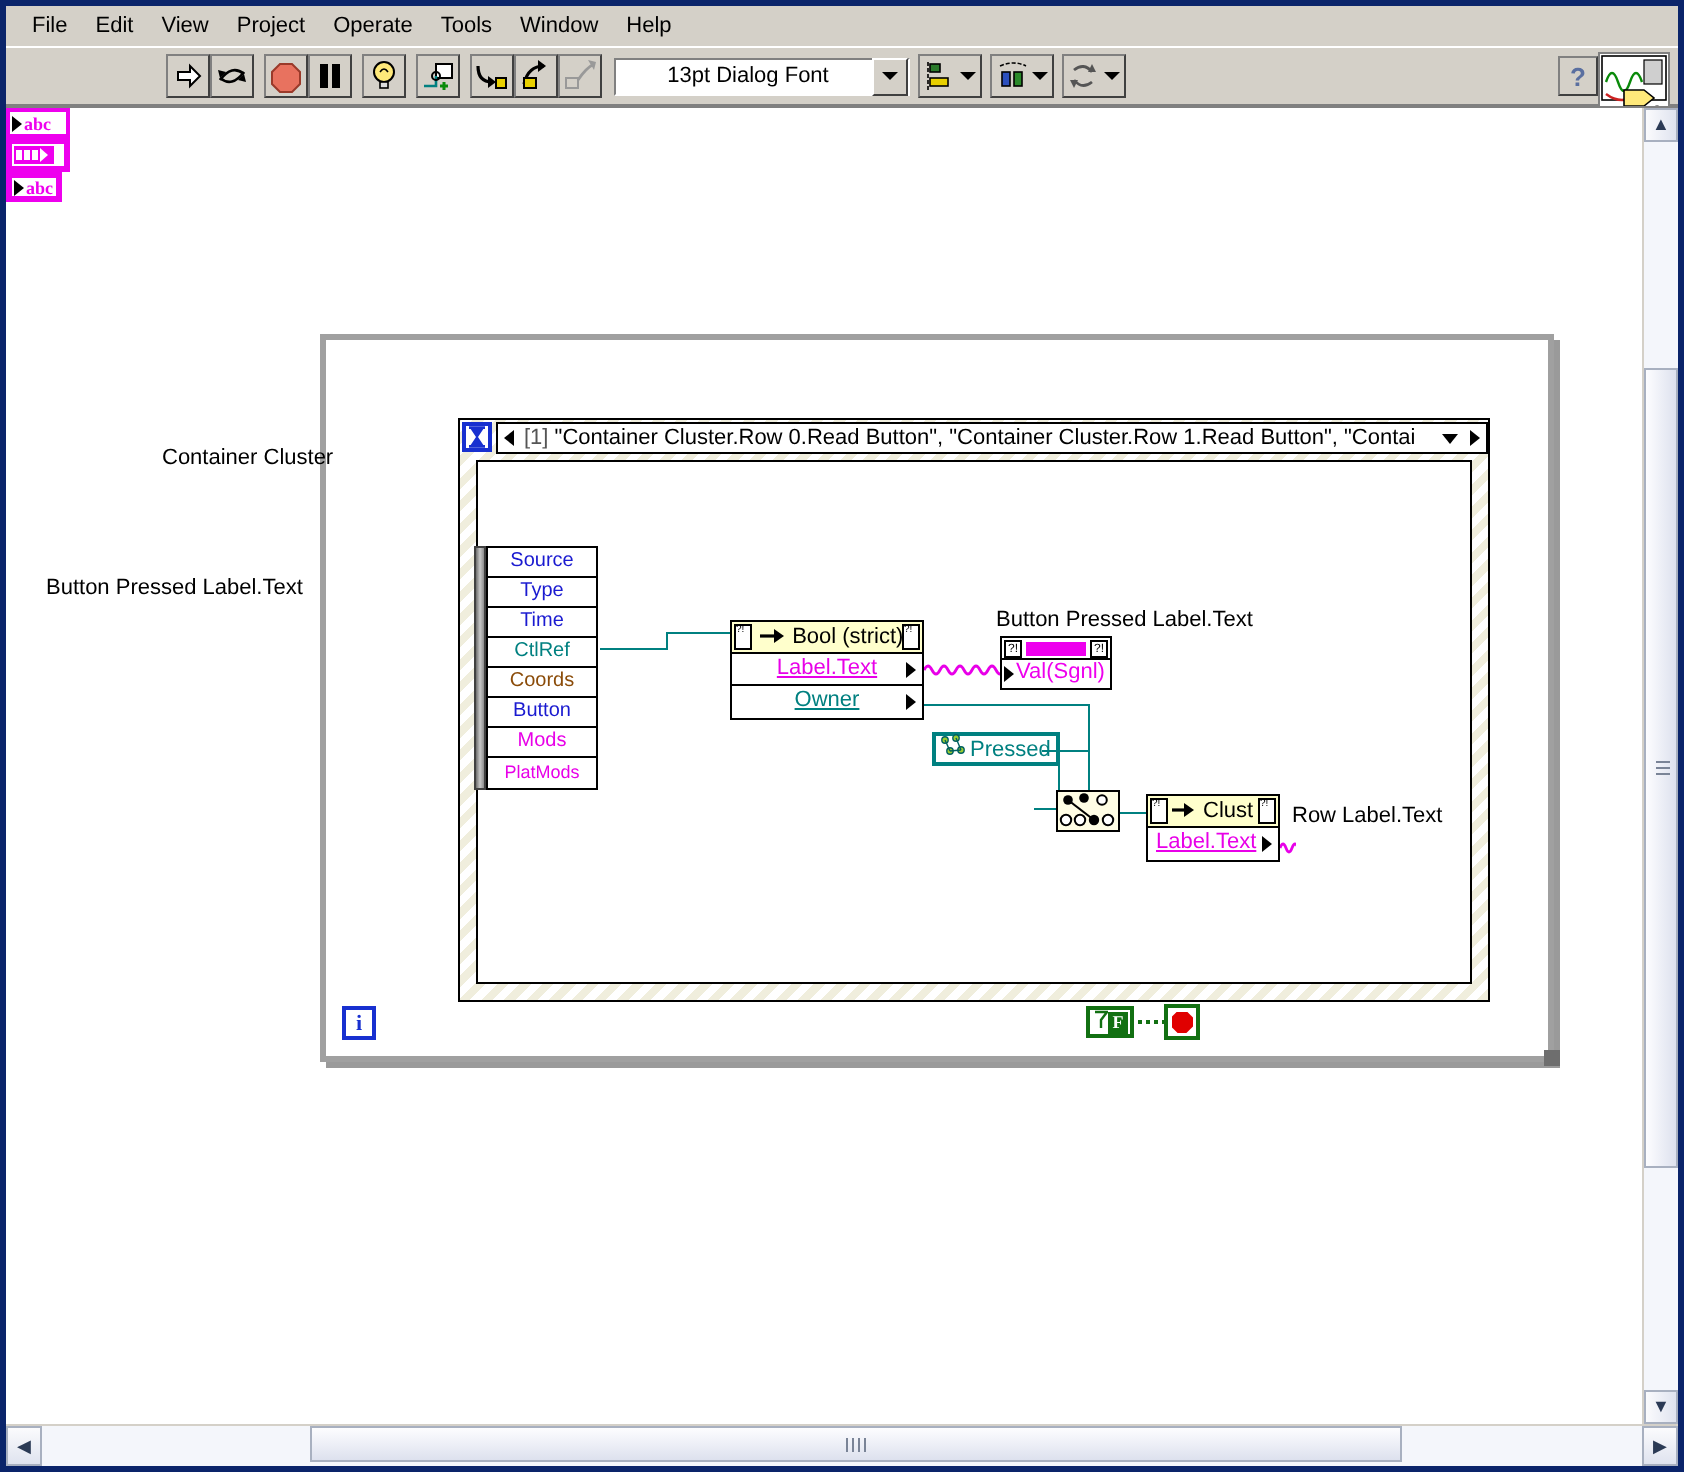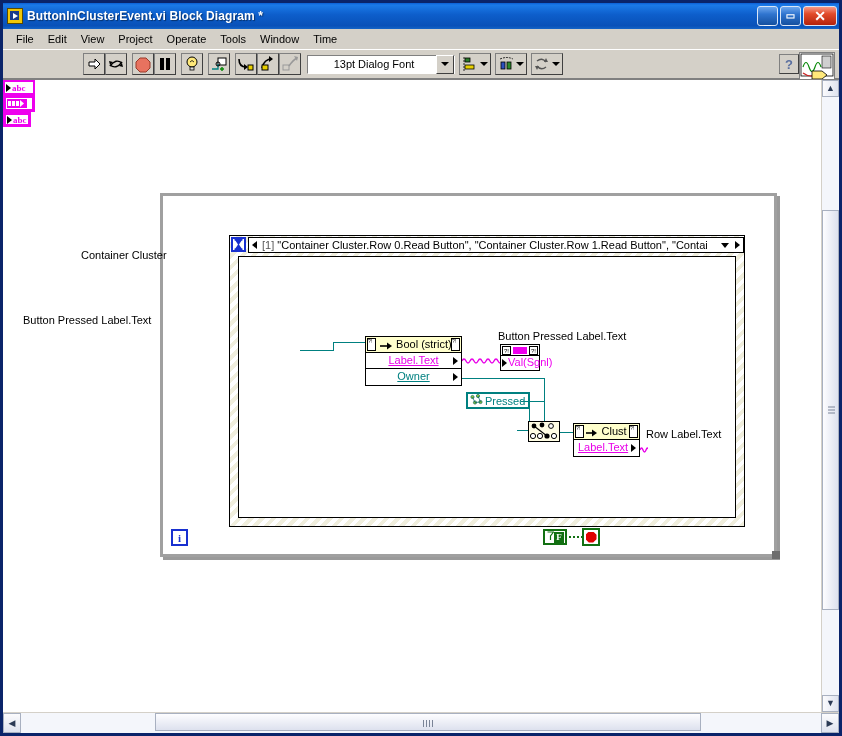--- a/index.html
+++ b/index.html
@@ -503,21 +503,21 @@
     border-top:4px solid transparent;border-bottom:4px solid transparent;border-left:5px solid #000;
     margin-right:1px;
   }
 
   
   .valsgnl {
     position:absolute;
     border: 1px solid #000000;
     background:#ffffff;
     box-sizing:border-box;
-    width: 40px;
+    width: 56px;
   }
   .valsgnl .top {
     height: 11px;
     display:flex;align-items:center;
     border-bottom:1px solid #000;
     background:#ffffff;
     box-sizing:border-box;
   }
   .valsgnl .top .m {
     flex:1 1 auto; height: 7px; background:#ee00ee; margin:0 1px;
@@ -633,45 +633,30 @@
     left:769px; top:471px;
     width:8px;height:8px;
     background:#6e6e6e;
   }
 </style>
 </head>
 <body>
 
 <div id="app-window">
 
-  <div class="titlebar">
-    <div class="title-icon"></div>
-    <div class="title-text">ButtonInClusterEvent.vi Block Diagram *</div>
-    <div class="win-btns">
-      <div class="win-btn min">
-          <span class="g">_</span>
-        </div>
-      <div class="win-btn max">
-          <span class="g">▭</span>
-        </div>
-      <div class="win-btn close">
-          <span class="g">✕</span>
-        </div>
-    </div>
-  </div>
 
   <div class="menubar">
     <div class="menu-item"><span>File</span></div>
     <div class="menu-item"><span>Edit</span></div>
     <div class="menu-item"><span>View</span></div>
     <div class="menu-item"><span>Project</span></div>
     <div class="menu-item"><span>Operate</span></div>
     <div class="menu-item"><span>Tools</span></div>
     <div class="menu-item"><span>Window</span></div>
-    <div class="menu-item"><span>Time</span></div>
+    <div class="menu-item"><span>Help</span></div>
   </div>
 
   <div class="toolbar-row">
     <div class="tb-spacer"></div>
 
     <div class="tbtn">
       <svg width="20" height="20" viewBox="0 0 20 20">
           <path d="M5 8 h6 v-3 l5 5 -5 5 v-3 h-6 z" fill="#ffffff" stroke="#000" stroke-width="1"></path>
         </svg>
     </div>
@@ -819,20 +804,31 @@
           <div class="ev-drop">
               <span class="tri-d"></span>
             </div>
           <div class="ev-arrow-r">
               <span class="tri-r"></span>
             </div>
         </div>
       </div>
 
 
+      <div class="evnode">
+        <div class="bar"></div>
+        <div class="evrow" style="color:#1a1ad0">Source</div>
+        <div class="evrow" style="color:#1a1ad0">Type</div>
+        <div class="evrow" style="color:#1a1ad0">Time</div>
+        <div class="evrow" style="color:#008080">CtlRef</div>
+        <div class="evrow" style="color:#8a4b08">Coords</div>
+        <div class="evrow" style="color:#1a1ad0">Button</div>
+        <div class="evrow" style="color:#e800e8">Mods</div>
+        <div class="evrow" style="color:#e800e8;font-size:9px">PlatMods</div>
+      </div>
 
       <div class="wire wire-h" style="left:297px; top:270px; width:33px;"></div>
       <div class="wire wire-v" style="left:330px; top:262px; height:9px;"></div>
       <div class="wire wire-h" style="left:330px; top:262px; width:32px;"></div>
 
       <div class="propnode" style="left:362px; top:256px; width:97px;">
         <div class="pn-title">
           <span class="icn-l">?!</span>
           <span style="display:inline-block;vertical-align:middle;">
             <svg width="13" height="8" viewBox="0 0 13 8" style="vertical-align:middle">

